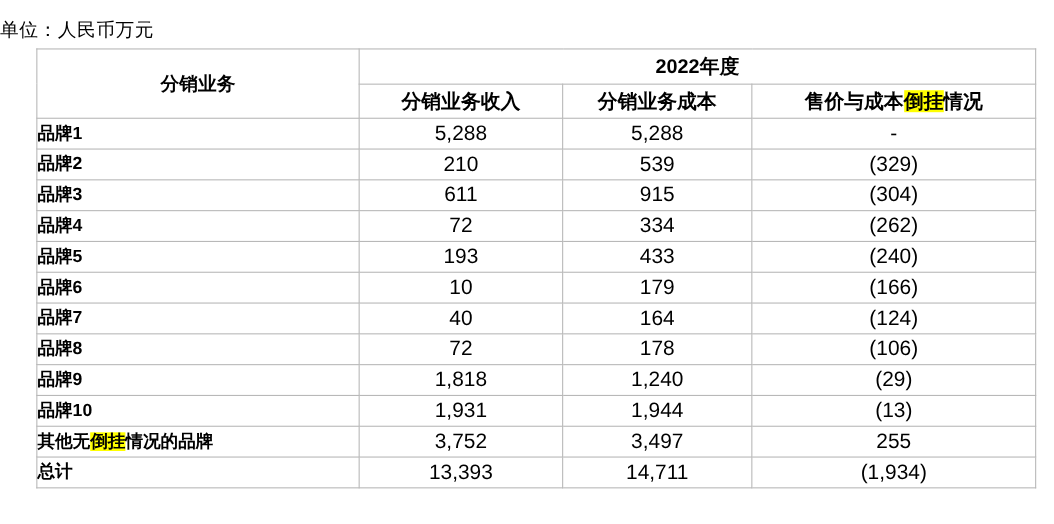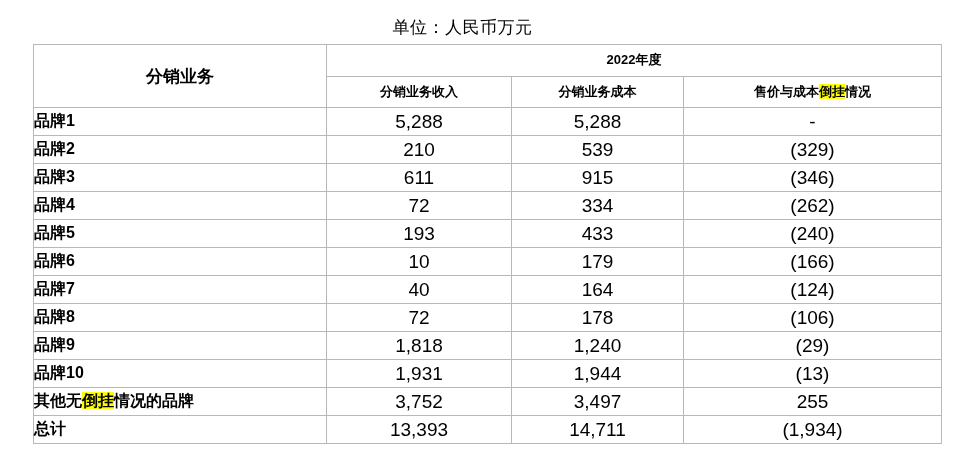--- a/index.html
+++ b/index.html
@@ -19,21 +19,21 @@
     position: relative;
     width: 958px;
     height: 476px;
     box-sizing: border-box;
   }
   .unit-line {
     position: absolute;
     top: 16px;
     left: 0;
     width: 925px;
-    text-align: center;
+    text-align: left;
     font-size: 17px;
     letter-spacing: 0.5px;
   }
   table.main {
     position: absolute;
     top: 44px;
     left: 17px;
     width: 908px;
     border-collapse: collapse;
     table-layout: fixed;
@@ -42,21 +42,21 @@
   }
   table.main th, table.main td {
     border: 1px solid #b8b8b8;
     padding: 0;
     vertical-align: middle;
   }
   th.head {
     font-weight: bold;
     text-align: center;
     height: 30px;
-    font-size: 13px;
+    font-size: 18px;
   }
   th.head-tall {
     height: 62px;
     font-size: 17px;
   }
   td.label {
     text-align: left;
     padding-left: 6px;
     height: 27px;
     font-size: 16px;
@@ -111,21 +111,21 @@
         <tr>
           <td class="label"><span>品牌2</span><span class=""></span><span></span></td>
           <td class="num">210</td>
           <td class="num">539</td>
           <td class="num">(329)</td>
         </tr>
         <tr>
           <td class="label"><span>品牌3</span><span class=""></span><span></span></td>
           <td class="num">611</td>
           <td class="num">915</td>
-          <td class="num">(346)</td>
+          <td class="num">(304)</td>
         </tr>
         <tr>
           <td class="label"><span>品牌4</span><span class=""></span><span></span></td>
           <td class="num">72</td>
           <td class="num">334</td>
           <td class="num">(262)</td>
         </tr>
         <tr>
           <td class="label"><span>品牌5</span><span class=""></span><span></span></td>
           <td class="num">193</td>

